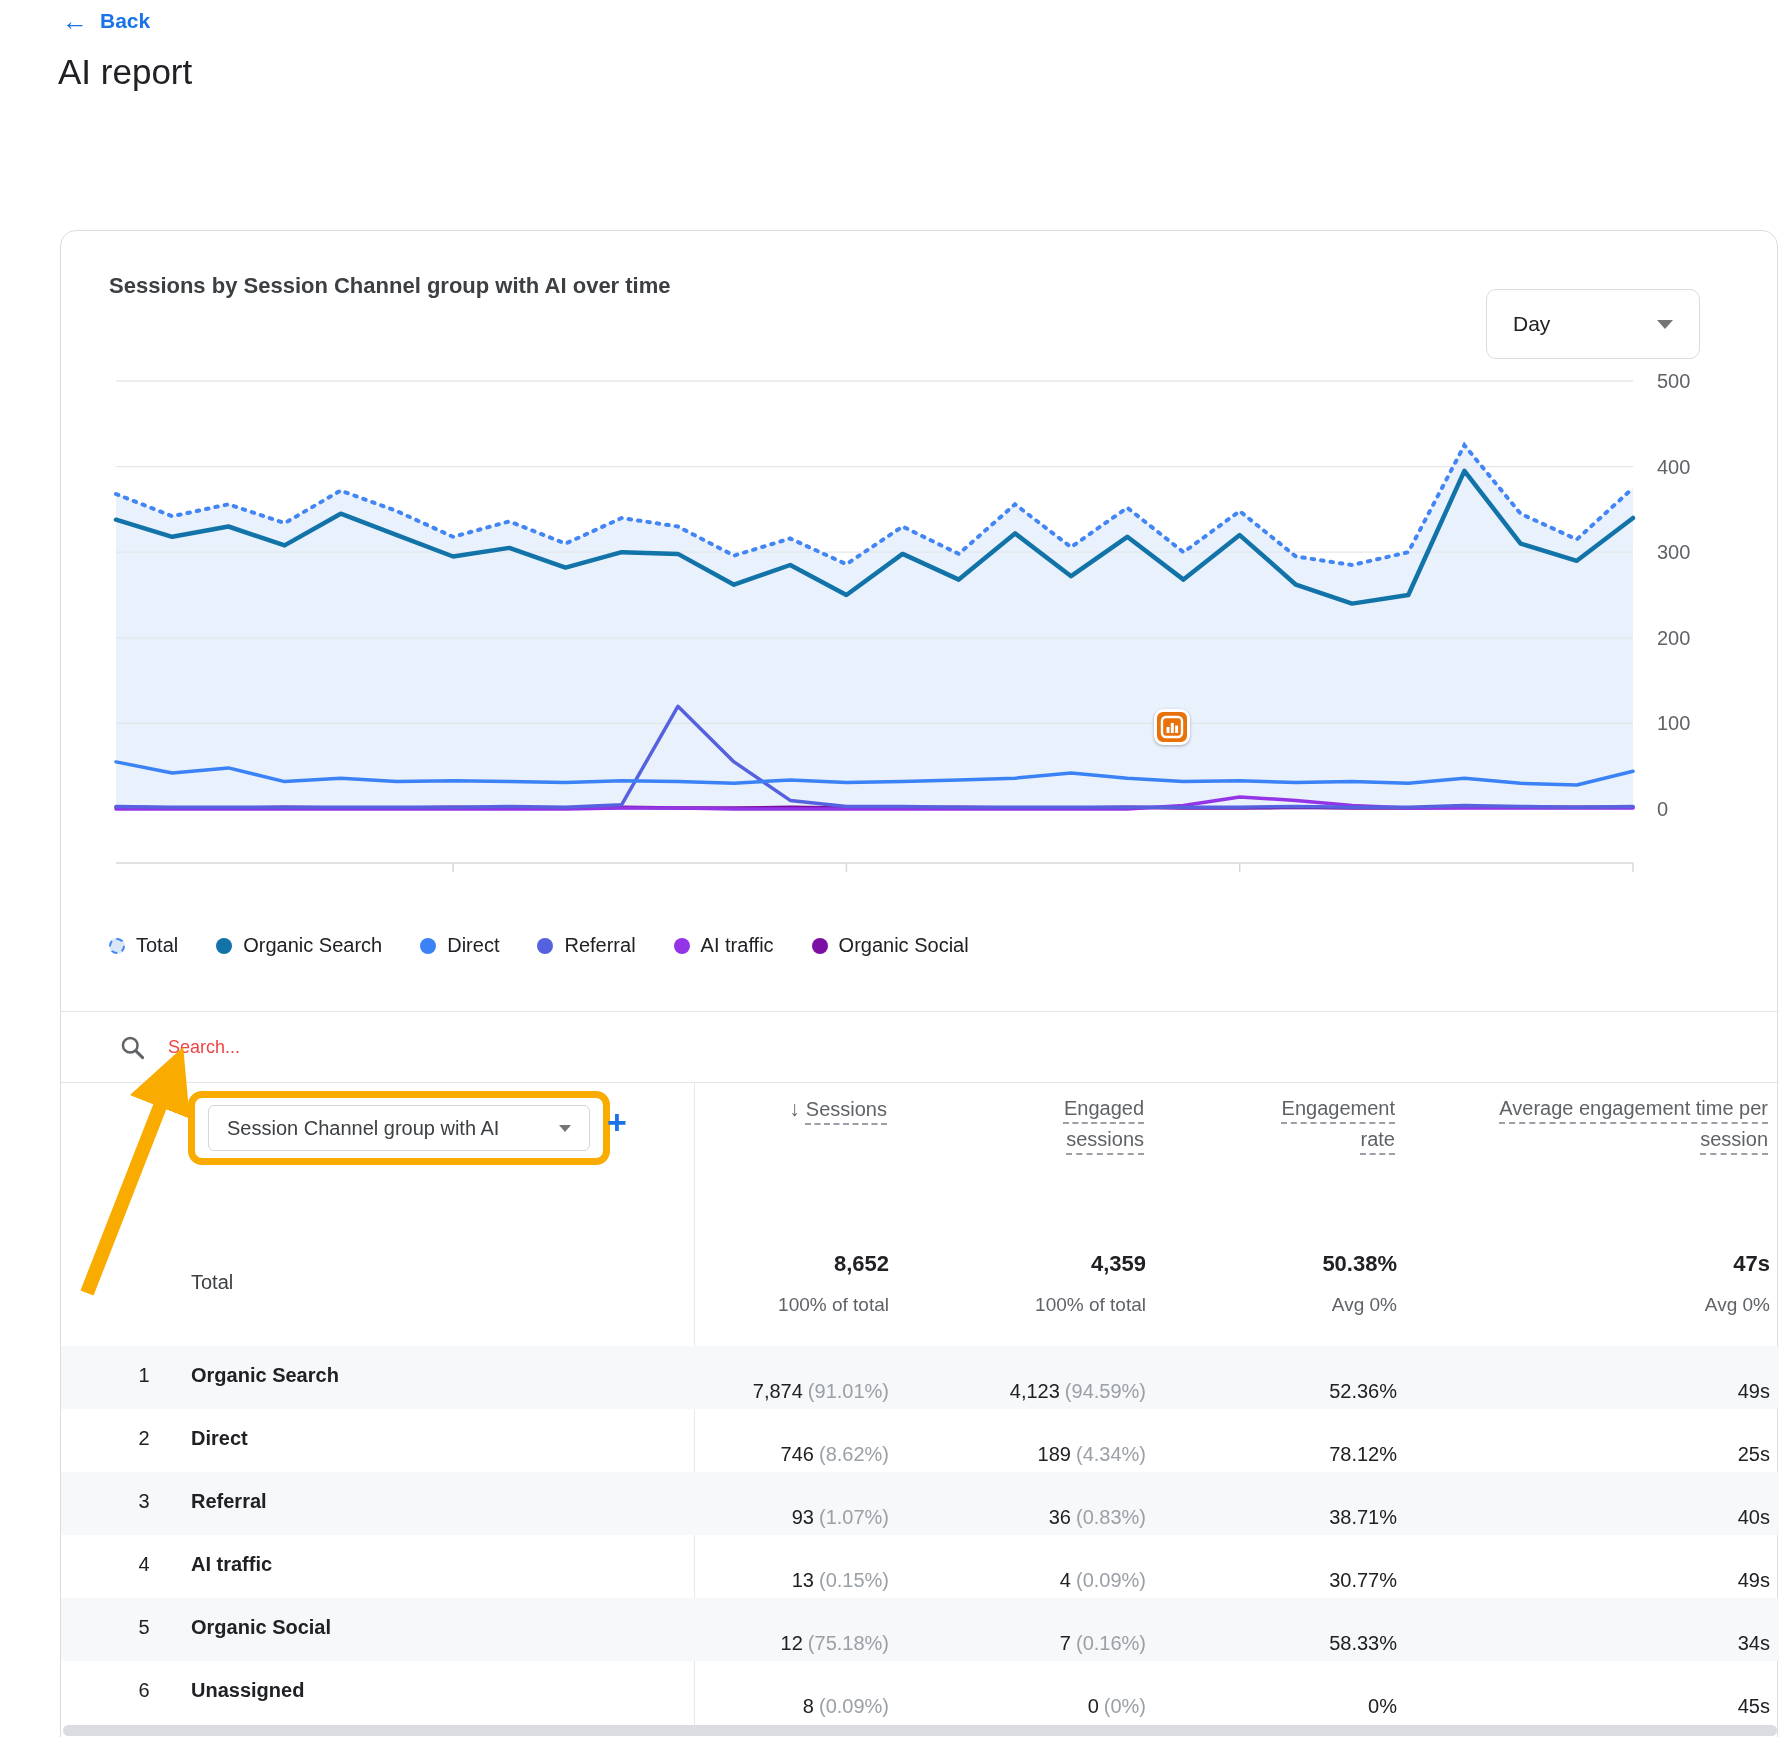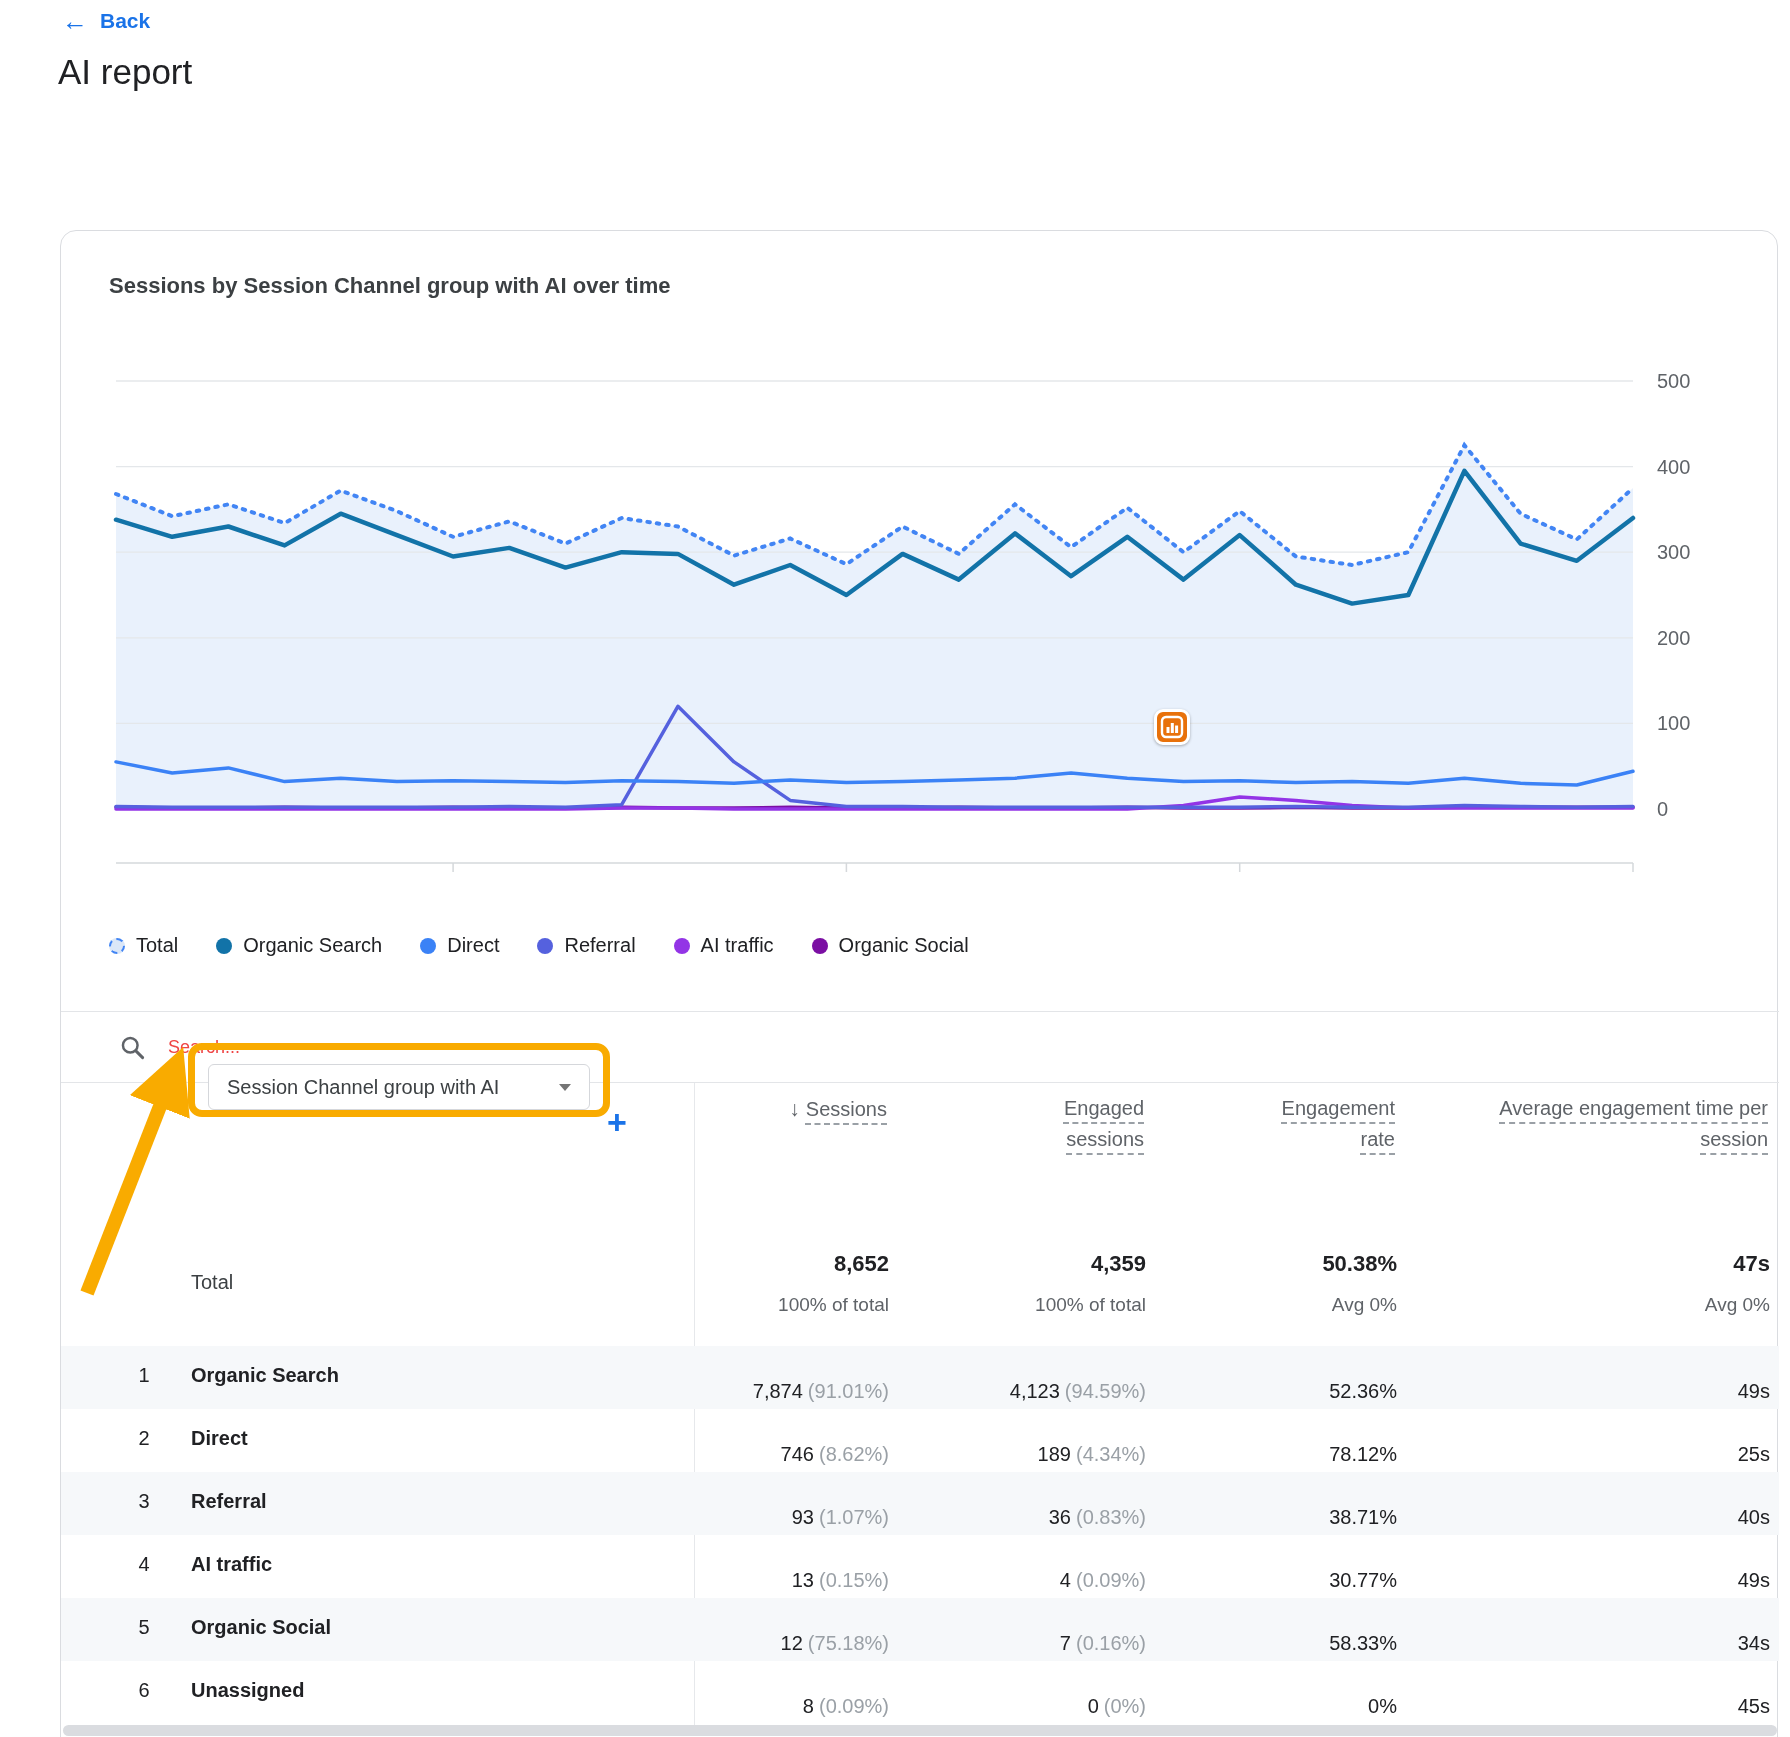--- a/index.html
+++ b/index.html
@@ -43,22 +43,22 @@
   .lg-dot.dashed { background:#dbe7f8; border:2.5px dashed #4285f4; }
   .lg-label { font-size:20px; color:#202124; }
 
   
   .search-row { position:absolute; left:0; top:780px; width:1718px; height:72px;
                 border-top:1px solid #e3e5e8; border-bottom:1px solid #e3e5e8;
                 display:flex; align-items:center; padding-left:58px; gap:22px; }
   .search-ph { font-size:18px; color:#ef4444; }
 
   
-  .hl-box { position:absolute; left:127px; top:812px; width:422px; height:74px;
-            border:7px solid #f9ab00; border-radius:14px; display:flex; align-items:flex-end; justify-content:center; }
+  .hl-box { position:absolute; left:127px; top:860px; width:422px; height:74px;
+            border:7px solid #f9ab00; border-radius:14px; display:flex; align-items:center; justify-content:center; }
   .dim-chip { width:382px; height:46px; border:1px solid #d5d7db; border-radius:6px; background:#fff;
               display:flex; align-items:center; justify-content:space-between; padding:0 18px; cursor:pointer; }
   .dim-chip .val { font-size:20px; color:#3c4043; }
   .dim-chip .caret { border-left-width:6px; border-right-width:6px; border-top-width:7px; }
   .add-btn { position:absolute; left:546px; top:872px; font-size:34px; font-weight:700; color:#1a73e8; cursor:pointer; }
 
   
   .col-head { position:absolute; top:862px; font-size:20px; color:#5f6368; text-align:right; line-height:31px; }
   .col-head .u { text-decoration:underline dashed #9aa0a6; text-underline-offset:7px; text-decoration-thickness:2px; }
   .sort-arrow { color:#5f6368; font-size:21px; margin-right:6px; text-decoration:none; display:inline-block; }
@@ -97,20 +97,24 @@
   <div class="back-row">
     <span class="back-arrow">←</span>
     <span class="back-label">Back</span>
   </div>
   <div class="page-title">AI report</div>
 
   <div class="card">
 
     <div class="chart-title">Sessions by Session Channel group with AI over time</div>
 
+    <div class="day-select">
+      <span class="val">Day</span>
+      <span class="caret"></span>
+    </div>
 
     <div class="chart-wrap">
       <svg width="1517" height="530" viewBox="0 0 1517 530">
           <path d="M0,458 L0.0,143.0 L56.2,165.2 L112.4,153.3 L168.6,172.1 L224.7,139.6 L280.9,160.1 L337.1,185.8 L393.3,170.4 L449.5,192.6 L505.7,167.0 L561.9,175.5 L618.0,204.6 L674.2,187.5 L730.4,213.2 L786.6,175.5 L842.8,202.9 L899.0,153.3 L955.1,196.1 L1011.3,156.7 L1067.5,201.2 L1123.7,160.1 L1179.9,205.5 L1236.1,214.0 L1292.3,201.2 L1348.4,94.2 L1404.6,162.7 L1460.8,188.4 L1517.0,137.0 L1517,458 Z" fill="#dce8fa" opacity="0.62"></path>
           <line x1="0" y1="458.0" x2="1517" y2="458.0" stroke="#e4e7ea" stroke-width="1.3"></line>
           <line x1="0" y1="372.4" x2="1517" y2="372.4" stroke="#e4e7ea" stroke-width="1.3"></line>
           <line x1="0" y1="286.8" x2="1517" y2="286.8" stroke="#e4e7ea" stroke-width="1.3"></line>
           <line x1="0" y1="201.2" x2="1517" y2="201.2" stroke="#e4e7ea" stroke-width="1.3"></line>
           <line x1="0" y1="115.6" x2="1517" y2="115.6" stroke="#e4e7ea" stroke-width="1.3"></line>
           <line x1="0" y1="30.0" x2="1517" y2="30.0" stroke="#e4e7ea" stroke-width="1.3"></line>

